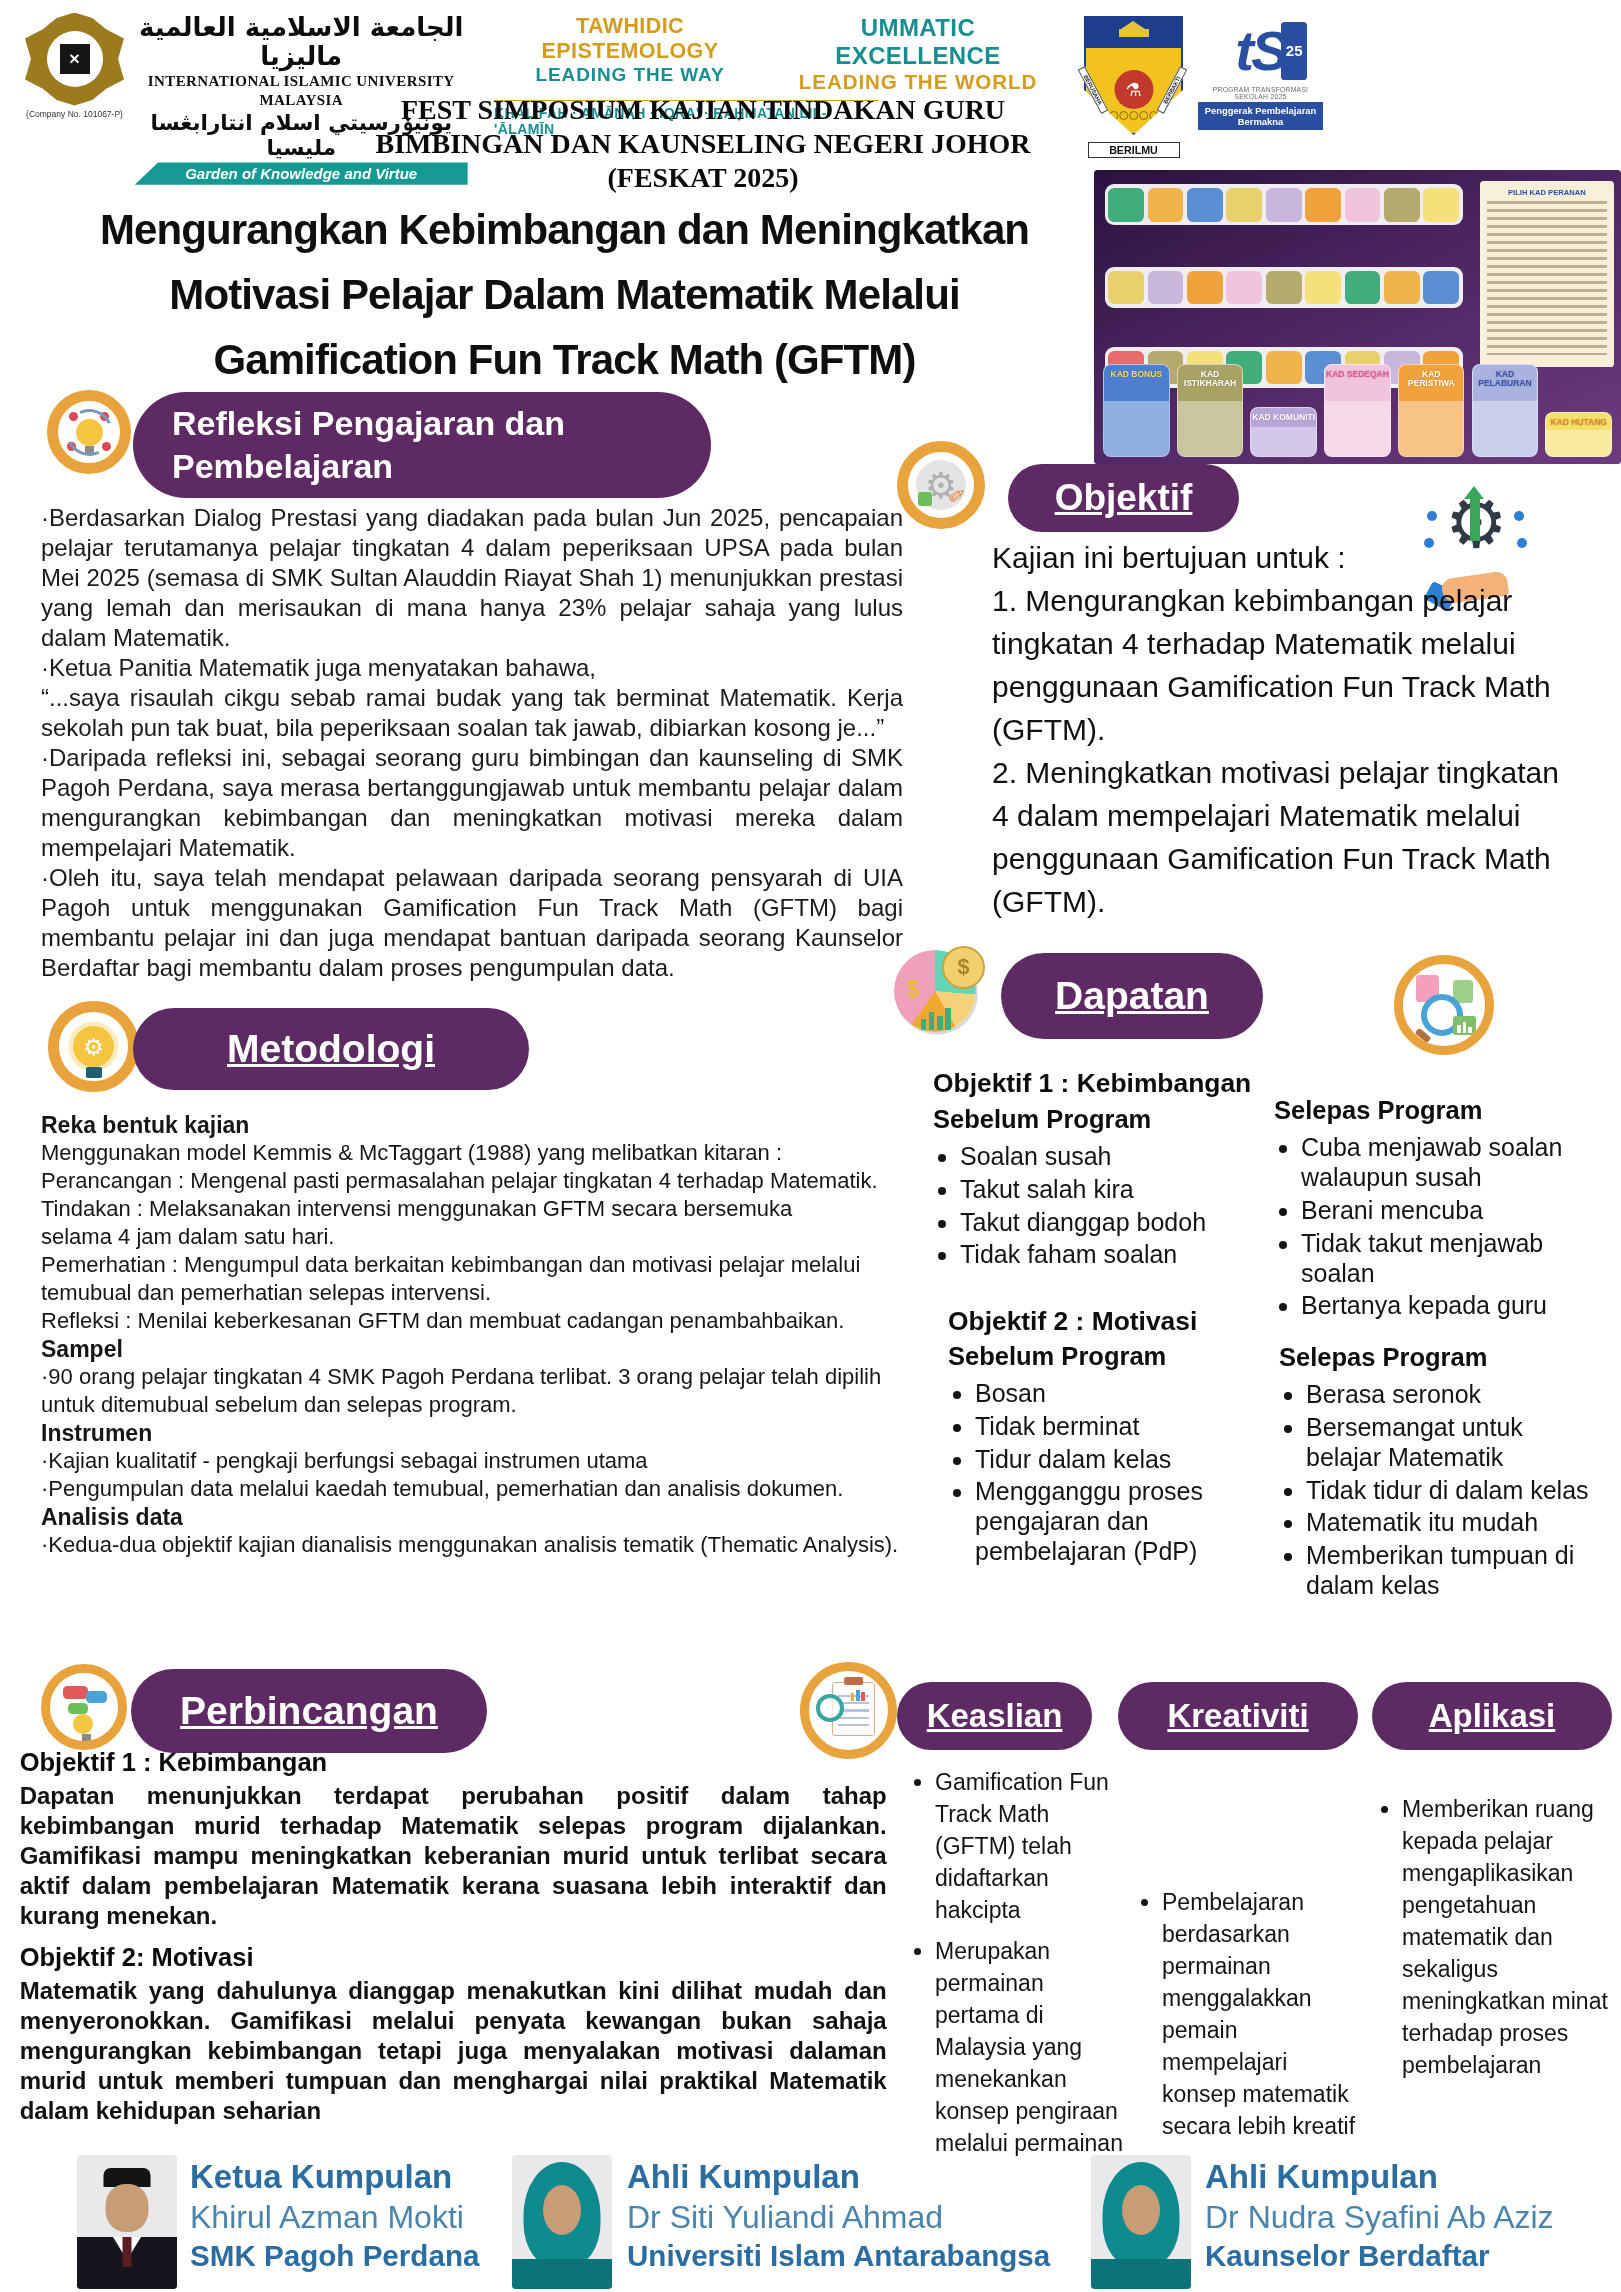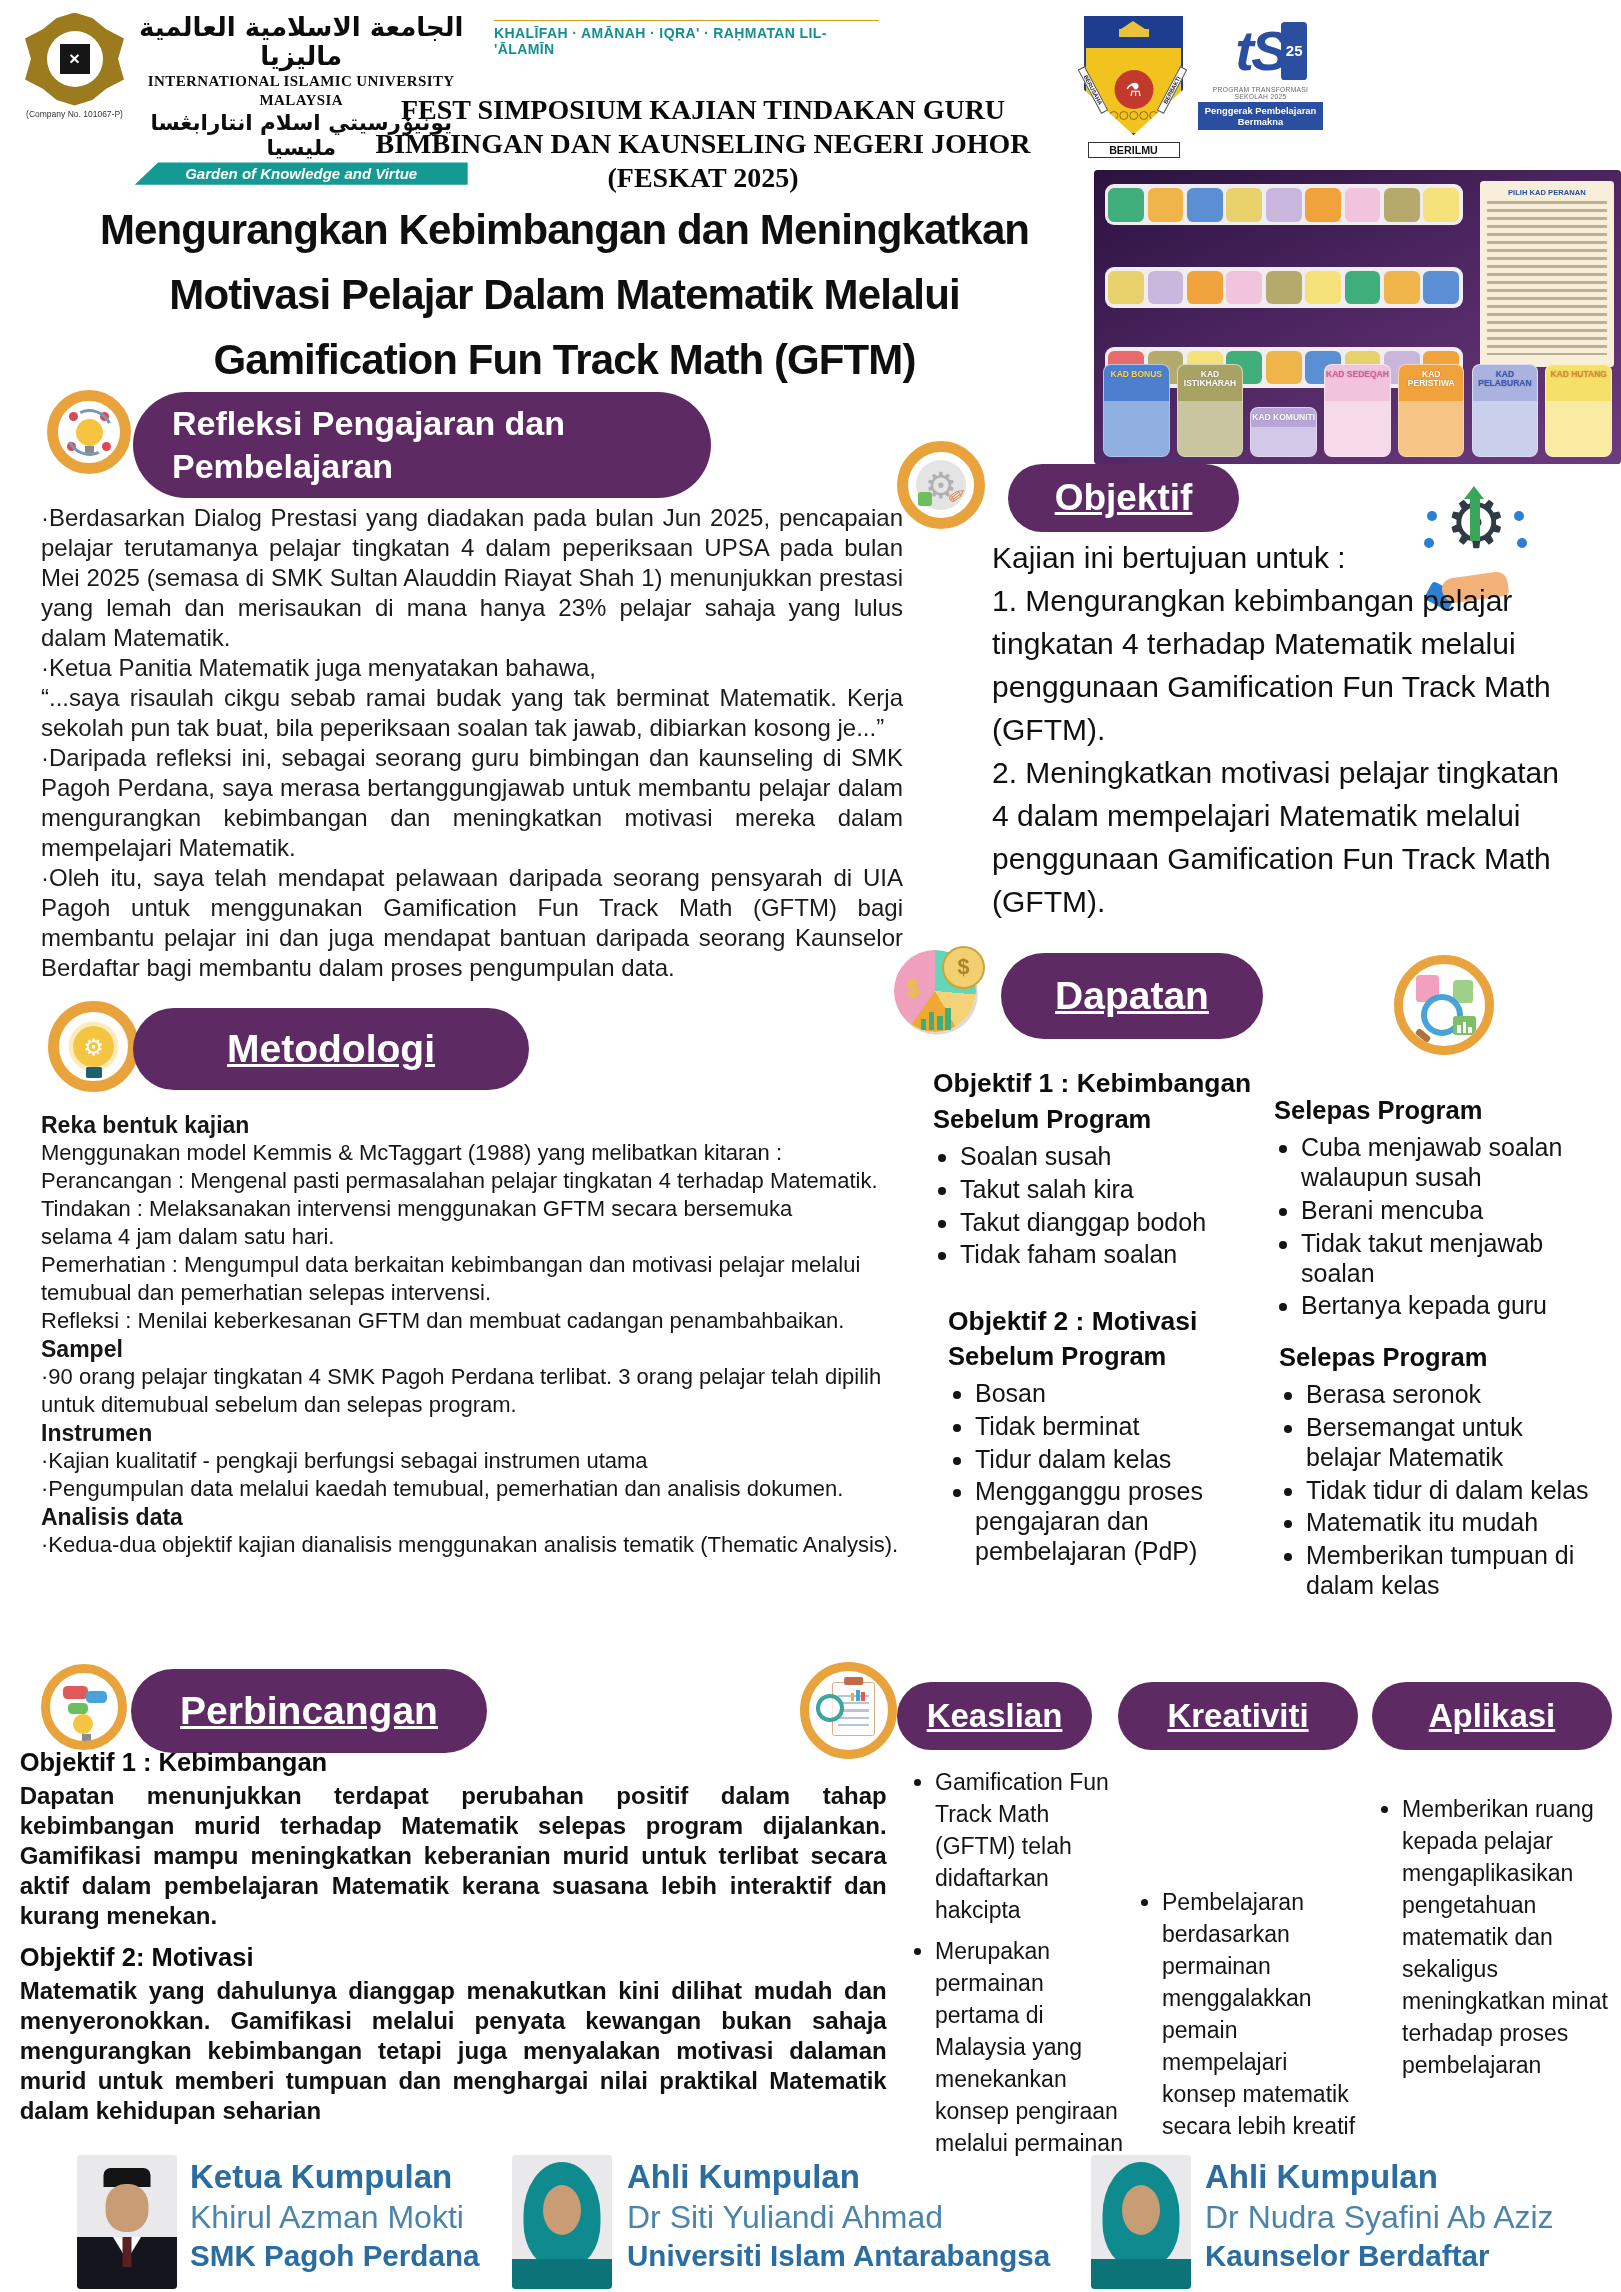--- a/index.html
+++ b/index.html
@@ -191,20 +191,30 @@
     </div>
     <div class="iium-text">
       <div class="iium-ar">الجامعة الاسلامية العالمية ماليزيا</div>
       <div class="iium-en">INTERNATIONAL ISLAMIC UNIVERSITY MALAYSIA</div>
       <div class="iium-jawi">يونيۏرسيتي اسلام انتارابڠسا مليسيا</div>
       <div class="iium-ribbon">Garden of Knowledge and Virtue</div>
     </div>
   </div>
 
   <div class="abs" id="motto">
+    <div class="motto-row">
+      <div class="motto-col">
+        <div class="motto-l1a m-gold">TAWHIDIC EPISTEMOLOGY</div>
+        <div class="motto-l2a m-teal">LEADING THE WAY</div>
+      </div>
+      <div class="motto-col">
+        <div class="motto-l1b m-teal">UMMATIC EXCELLENCE</div>
+        <div class="motto-l2b m-gold">LEADING THE WORLD</div>
+      </div>
+    </div>
     <div class="motto-values">KHALĪFAH · AMĀNAH · IQRA' · RAḤMATAN LIL-'ĀLAMĪN</div>
   </div>
 
   <div class="abs" id="smk">
     <div class="shield">
       <div class="shield-top">
           <div class="gradcap"></div>
         </div>
       <div class="gear-red">⚗</div>
       <div class="rings">
@@ -294,21 +304,21 @@
           <div class="card-body"></div>
         </div>
         <div class="card" style="background: rgb(240, 162, 60);">
           <div class="card-label" style="color: rgb(255, 255, 255);">KAD PERISTIWA</div>
           <div class="card-body"></div>
         </div>
         <div class="card" style="background: rgb(170, 179, 224);">
           <div class="card-label" style="color: rgb(59, 85, 176);">KAD PELABURAN</div>
           <div class="card-body"></div>
         </div>
-        <div class="card" style="background: rgb(245, 224, 106);">
+        <div class="card" style="background: rgb(245, 224, 106); margin-top: 48px;">
           <div class="card-label" style="color: rgb(224, 136, 42);">KAD HUTANG</div>
           <div class="card-body"></div>
         </div>
       </div>
   </div>
 
   <div class="ring" style="left:47px;top:390px;width:84px;height:84px;">
     <div class="bulb"></div>
     <div class="dot" style="left:10.7px;top:10.7px;"></div>
     <div class="dot" style="right:10.7px;top:10.7px;"></div>

